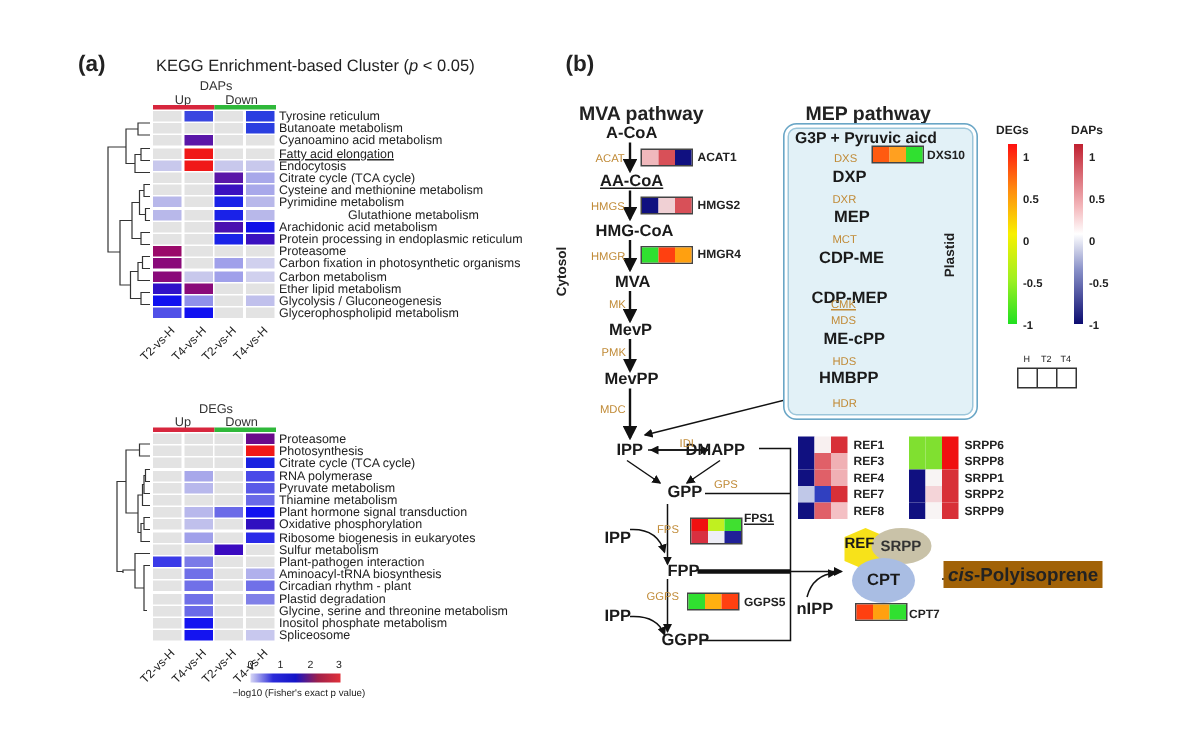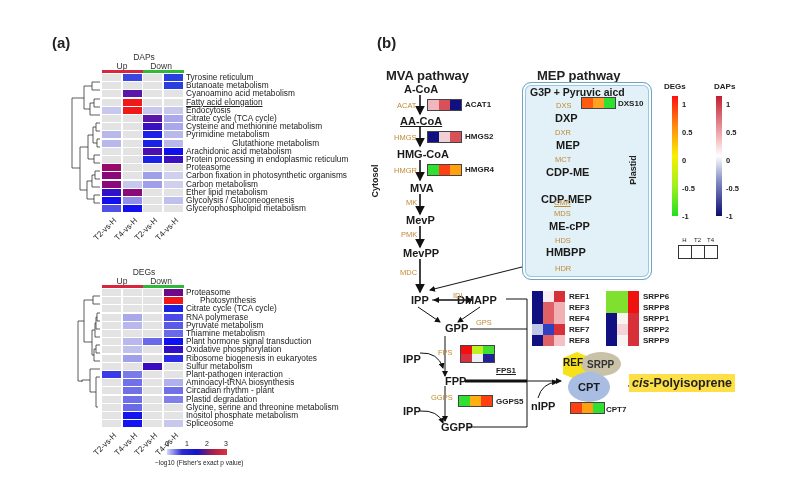--- a/index.html
+++ b/index.html
@@ -21,20 +21,21 @@
   .box3 div { width:11px; height:10px; }
   .grid3 { position:absolute; display:grid; grid-template-columns:repeat(3,11px); grid-auto-rows:8px; }
   .pathhead { position:absolute; font-weight:bold; font-size:13px; white-space:nowrap; }
 </style>
 </head>
 <body>
 
 <div id="root">
 
   <div class="abs panel-label" style="left:52px;top:34px;">(a)</div>
+  <div class="abs hm-title" style="left:104px;top:38px;">KEGG Enrichment-based Cluster (<i>p</i> &lt; 0.05)</div>
 
   <div id="dapHeat" class="abs" style="left:0;top:0;"></div>
   <div id="degHeat" class="abs" style="left:0;top:0;"></div>
 
   <svg class="abs" style="left:40px;top:78px;" width="62" height="126">
     <g stroke="#333" fill="none" stroke-width="0.8">
       <path d="M60 4 H52 V12 H60"></path>
         <path d="M60 21 H54 V29 H60"></path>
         <path d="M54 25 H50 V37 H60"></path>
       <path d="M52 8 H44 V31 H50"></path>
@@ -210,21 +211,21 @@
   <div class="enz" style="left:431px;top:393px;">GGPS</div>
 
   <div class="grid3" style="left:460px;top:345px;border:1px solid #444;">
       <div style="background: rgb(240, 16, 16); height: 8px;"></div>
       <div style="background: rgb(192, 240, 32); height: 8px;"></div>
       <div style="background: rgb(64, 224, 48); height: 8px;"></div>
       <div style="background: rgb(216, 48, 64); height: 8px;"></div>
       <div style="background: rgb(238, 238, 246); height: 8px;"></div>
       <div style="background: rgb(32, 32, 152); height: 8px;"></div>
     </div>
-  <div class="gene" style="left:496px;top:366px;text-decoration:underline;">FPS1</div>
+  <div class="gene" style="left:496px;top:341px;text-decoration:underline;">FPS1</div>
   <div class="box3" style="left:458px;top:395px;">
       <div style="background: rgb(48, 224, 48);"></div>
       <div style="background: rgb(255, 176, 16);"></div>
       <div style="background: rgb(255, 64, 16);"></div>
     </div>
   <div class="gene" style="left:496px;top:397px;">GGPS5</div>
 
   <div class="grid3" style="left:532px;top:291px;grid-auto-rows:11px;">
       <div style="background: rgb(16, 16, 128); height: 11px;"></div>
       <div style="background: rgb(248, 240, 240); height: 11px;"></div>
@@ -275,21 +276,21 @@
     </div>
 
   <svg class="abs" style="left:559px;top:350px;" width="72" height="62">
     <polygon points="18,2 32,8 32,24 18,30 4,24 4,8" fill="#f7e21a"></polygon>
     <ellipse cx="42" cy="14" rx="20" ry="12" fill="#c9c2a8"></ellipse>
     <ellipse cx="30" cy="37" rx="21" ry="15" fill="#a9bde3"></ellipse>
   </svg>
   <div class="metab" style="left:563px;top:357px;font-size:10px;">REF</div>
   <div class="metab" style="left:587px;top:359px;font-size:10px;color:#333;">SRPP</div>
   <div class="metab" style="left:578px;top:381px;font-size:11px;">CPT</div>
-  <div class="abs" style="left:629px;top:374px;padding:2px 3px;background:#fde047;font-weight:bold;font-size:12.5px;white-space:nowrap;"><i>cis</i><span>-Polyisoprene</span></div>
+  <div class="abs" style="left:629px;top:374px;padding:2px 3px;background:#a16207;font-weight:bold;font-size:12.5px;white-space:nowrap;"><i>cis</i><span>-Polyisoprene</span></div>
   <div class="box3" style="left:570px;top:402px;">
       <div style="background: rgb(255, 64, 16);"></div>
       <div style="background: rgb(255, 160, 16);"></div>
       <div style="background: rgb(48, 224, 48);"></div>
     </div>
   <div class="gene" style="left:606px;top:405px;">CPT7</div>
 
 <div class="abs grp" style="left: 132px; top: 52px; width: 24px;">DAPs</div>
     <div class="abs grp" style="left: 110px; top: 61px; width: 24px;">Up</div>
     <div class="abs grp" style="left: 146px; top: 61px; width: 30px;">Down</div>
@@ -391,21 +392,21 @@
     <div class="abs bar" style="left: 143px; top: 285px; width: 41px; background: rgb(47, 184, 58);"></div>
     <div class="cell" style="left: 102px; top: 289px; background: rgb(227, 227, 227);"></div>
     <div class="cell" style="left: 122.5px; top: 289px; background: rgb(227, 227, 227);"></div>
     <div class="cell" style="left: 143px; top: 289px; background: rgb(227, 227, 227);"></div>
     <div class="cell" style="left: 163.5px; top: 289px; background: rgb(106, 10, 138);"></div>
     <div class="rowlbl" style="left: 186px; top: 288px;">Proteasome</div>
     <div class="cell" style="left: 102px; top: 297.2px; background: rgb(227, 227, 227);"></div>
     <div class="cell" style="left: 122.5px; top: 297.2px; background: rgb(227, 227, 227);"></div>
     <div class="cell" style="left: 143px; top: 297.2px; background: rgb(227, 227, 227);"></div>
     <div class="cell" style="left: 163.5px; top: 297.2px; background: rgb(240, 24, 24);"></div>
-    <div class="rowlbl" style="left: 200px; top: 296.2px;">Photosynthesis</div>
+    <div class="rowlbl" style="left: 186px; top: 296.2px;">Photosynthesis</div>
     <div class="cell" style="left: 102px; top: 305.4px; background: rgb(227, 227, 227);"></div>
     <div class="cell" style="left: 122.5px; top: 305.4px; background: rgb(227, 227, 227);"></div>
     <div class="cell" style="left: 143px; top: 305.4px; background: rgb(227, 227, 227);"></div>
     <div class="cell" style="left: 163.5px; top: 305.4px; background: rgb(26, 34, 224);"></div>
     <div class="rowlbl" style="left: 186px; top: 304.4px;">Citrate cycle (TCA cycle)</div>
     <div class="cell" style="left: 102px; top: 313.6px; background: rgb(227, 227, 227);"></div>
     <div class="cell" style="left: 122.5px; top: 313.6px; background: rgb(168, 168, 234);"></div>
     <div class="cell" style="left: 143px; top: 313.6px; background: rgb(227, 227, 227);"></div>
     <div class="cell" style="left: 163.5px; top: 313.6px; background: rgb(74, 74, 232);"></div>
     <div class="rowlbl" style="left: 186px; top: 312.6px;">RNA polymerase</div>

